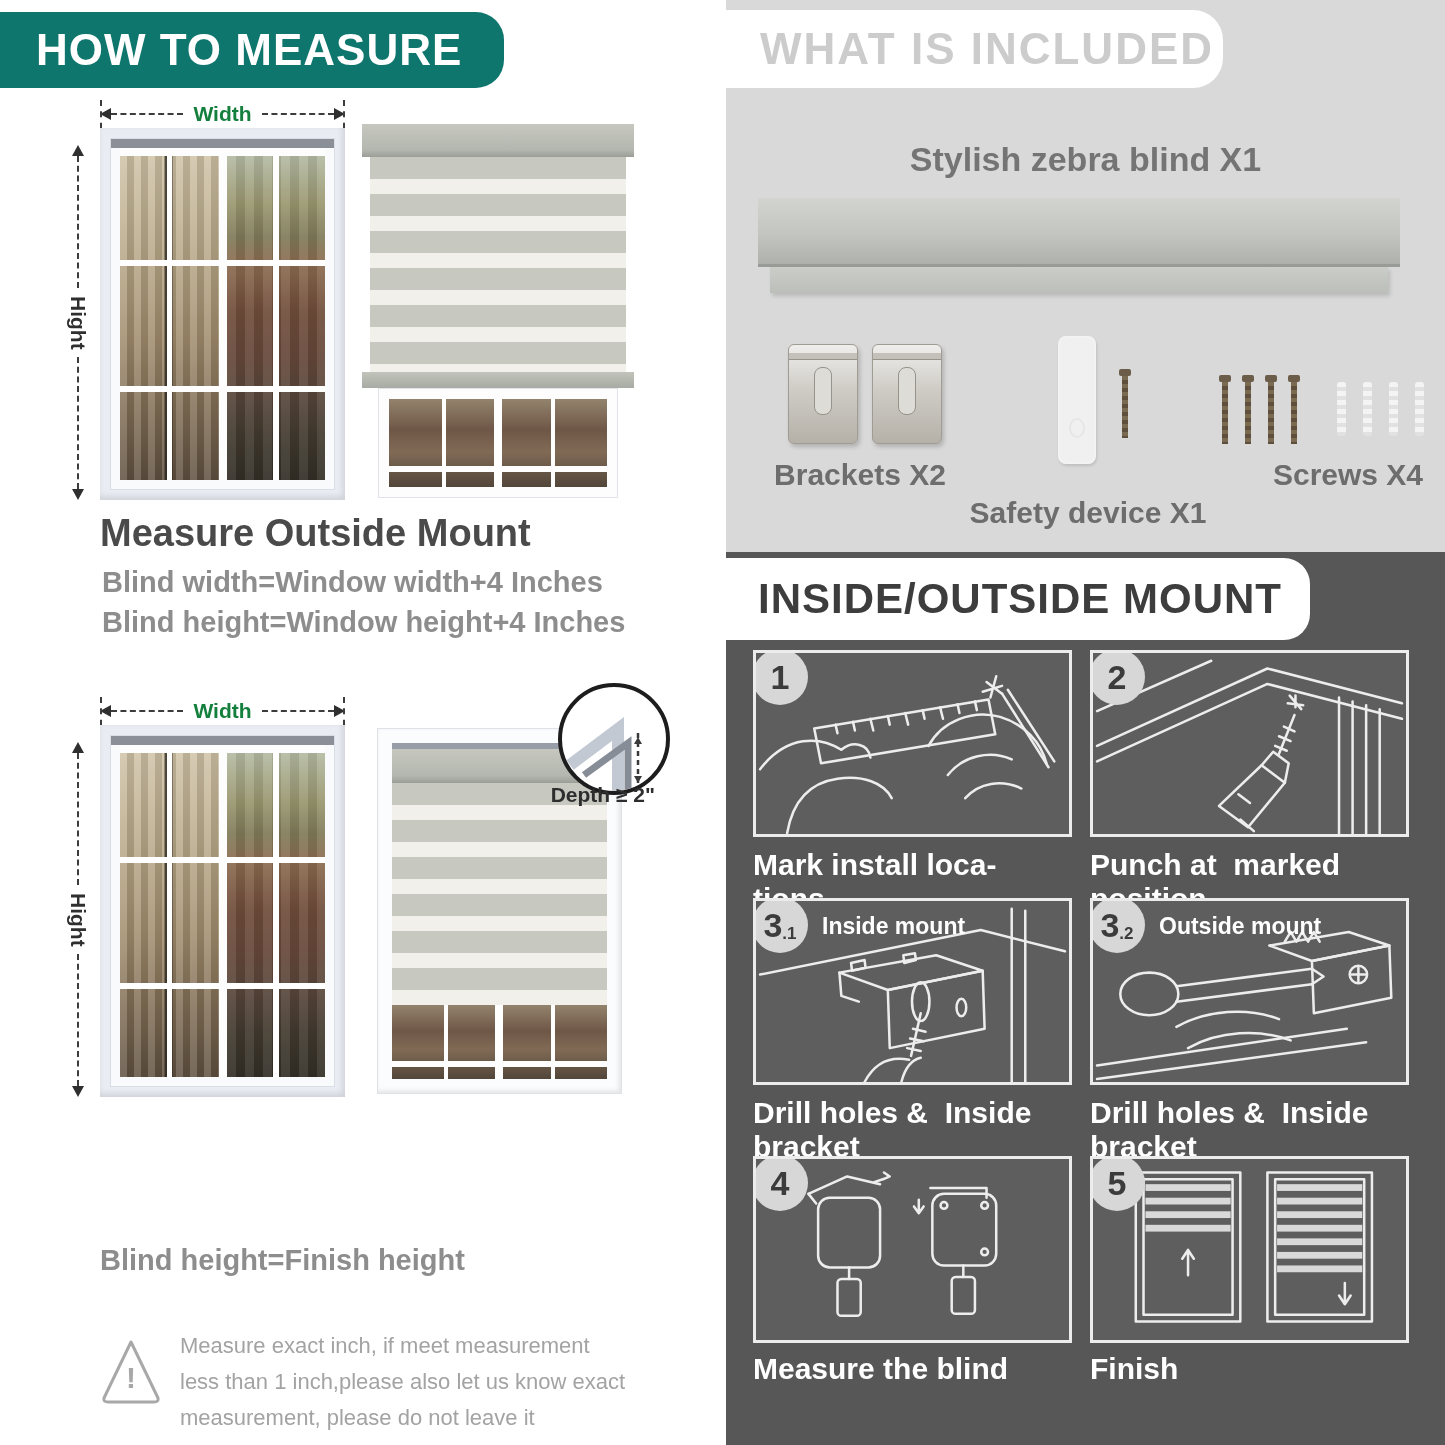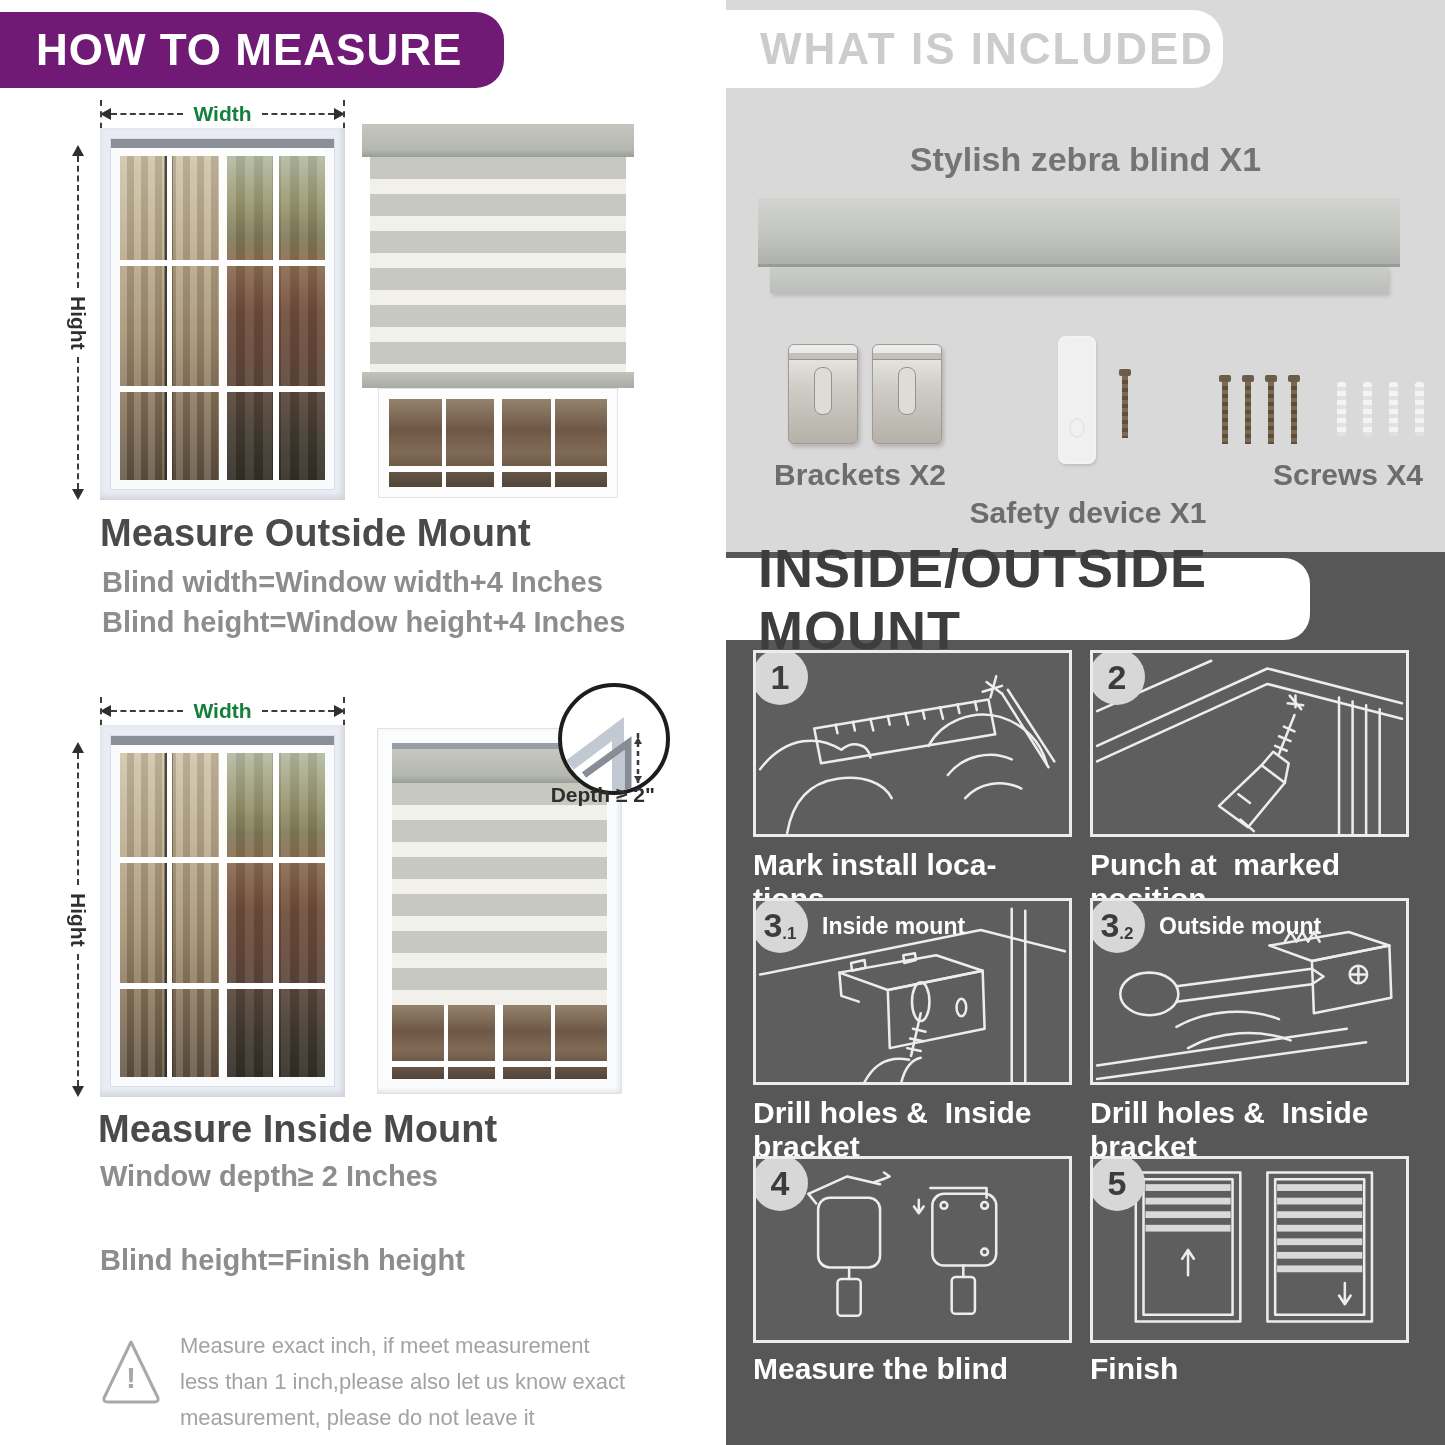--- a/index.html
+++ b/index.html
@@ -1,21 +1,21 @@
 <!DOCTYPE html>
 <html><head>
 <meta charset="utf-8">
 <style>
   html,body{margin:0;padding:0;background:#fff;}
   #canvas{position:relative;width:1445px;height:1445px;background:#ffffff;overflow:hidden;
           font-family:"Liberation Sans",sans-serif;}
   .abs{position:absolute;}
 
   
-  .banner-left{left:0;top:12px;width:504px;height:76px;background:#701a75;
+  .banner-left{left:0;top:12px;width:504px;height:76px;background:#0f766e;
     border-radius:0 28px 28px 0;display:flex;align-items:center;padding-left:36px;box-sizing:border-box;}
   .banner-left span{color:#fff;font-size:44px;font-weight:bold;letter-spacing:1px;}
 
   .heading{font-size:38px;font-weight:bold;color:#4a4a4a;}
   .formula{font-size:29px;font-weight:bold;color:#8d8d8d;}
 
   
   .win{background:#e9edf3;box-shadow:inset -2px -3px 6px rgba(0,0,0,.12);padding:10px;box-sizing:border-box;}
   .win-frame{background:#f8fafc;border:1px solid #d9dee6;height:100%;box-sizing:border-box;
     padding:9px;display:flex;flex-direction:column;}
@@ -93,21 +93,21 @@
   .safety:before{content:"";position:absolute;left:50%;bottom:24px;transform:translateX(-50%);
     width:12px;height:16px;border-radius:50%;border:2px solid #e6e6e6;}
   .screw{width:6px;height:62px;background:repeating-linear-gradient(180deg,#7a6a52 0 4px,#5d4f3c 4px 8px);position:relative;}
   .screw:before{content:"";position:absolute;top:-7px;left:-3px;width:12px;height:7px;background:#6b5d49;border-radius:2px;}
   .anchor{width:9px;height:54px;background:repeating-linear-gradient(180deg,#f6f6f6 0 5px,#e2e2e2 5px 9px);
     border-radius:3px;opacity:.92;}
 
   .panel-dark{left:726px;top:552px;width:719px;height:893px;background:#575757;}
   .banner-mount{left:726px;top:558px;width:584px;height:82px;background:#ffffff;
     border-radius:0 26px 26px 0;display:flex;align-items:center;padding-left:32px;box-sizing:border-box;}
-  .banner-mount span{color:#3d3d3d;font-size:54px;font-weight:bold;letter-spacing:1px;}
+  .banner-mount span{color:#3d3d3d;font-size:42px;font-weight:bold;letter-spacing:1px;}
 
   .step-box{width:319px;height:187px;border:3px solid #ececec;background:#5e5e5e;box-sizing:border-box;overflow:hidden;position:absolute;}
   .badge{position:absolute;left:-4px;top:-4px;width:56px;height:56px;border-radius:50%;background:#d7d7d7;
     display:flex;align-items:center;justify-content:center;color:#3c3c3c;font-weight:bold;font-size:34px;}
   .badge .sub{font-size:17px;align-self:flex-end;padding-bottom:9px;}
   .step-title{position:absolute;color:#fff;font-size:23px;font-weight:bold;}
   .caption{position:absolute;color:#ffffff;font-size:30px;font-weight:bold;white-space:pre-wrap;}
   .stepsvg{position:absolute;inset:0;width:100%;height:100%;}
   .stroke{fill:none;stroke:#ededed;stroke-width:2.6;stroke-linecap:round;stroke-linejoin:round;}
 </style>
@@ -211,22 +211,20 @@
   <div class="abs mag" style="left:558px;top:683px;width:104px;height:104px;">
     <svg viewBox="0 0 104 104" width="104" height="104">
       <path d="M8,78 L56,42 L56,104" stroke="#c3c9d3" stroke-width="12" fill="none"></path>
       <path d="M22,88 L66,56 L66,104" stroke="#878d97" stroke-width="7" fill="none"></path>
       <path d="M76,46 L76,100" stroke="#3a3a3a" stroke-width="2.5" stroke-dasharray="5 4" fill="none"></path>
       <path d="M76,50 l-4,7 h8 z M76,96 l-4,-7 h8 z" fill="#3a3a3a"></path>
     </svg>
   </div>
   <div class="abs depth-lbl" style="left:495px;top:783px;width:160px;">Depth ≥ 2"</div>
 
-  <div class="abs heading" style="left:98px;top:1108px;">Measure Inside Mount</div>
-  <div class="abs formula" style="left:100px;top:1160px;">Window depth≥ 2 Inches</div>
   <div class="abs formula" style="left:100px;top:1244px;">Blind height=Finish height</div>
 
   <div class="abs warn-tri" style="left:100px;top:1336px;">
     <svg viewBox="0 0 62 70" width="62" height="70">
       <path d="M31,6 L58,62 Q59,66 54,66 L8,66 Q3,66 4,62 Z" fill="none" stroke="#a8a8a8" stroke-width="3" stroke-linejoin="round"></path>
       <text x="31" y="52" text-anchor="middle" font-size="30" font-weight="bold" fill="#a8a8a8" font-family="Liberation Sans, sans-serif">!</text>
     </svg>
   </div>
   <div class="abs warn-text" style="left:180px;top:1328px;width:450px;">Measure exact inch, if meet measurement less than 1 inch,please also let us know exact measurement, please do not leave it</div>
 

